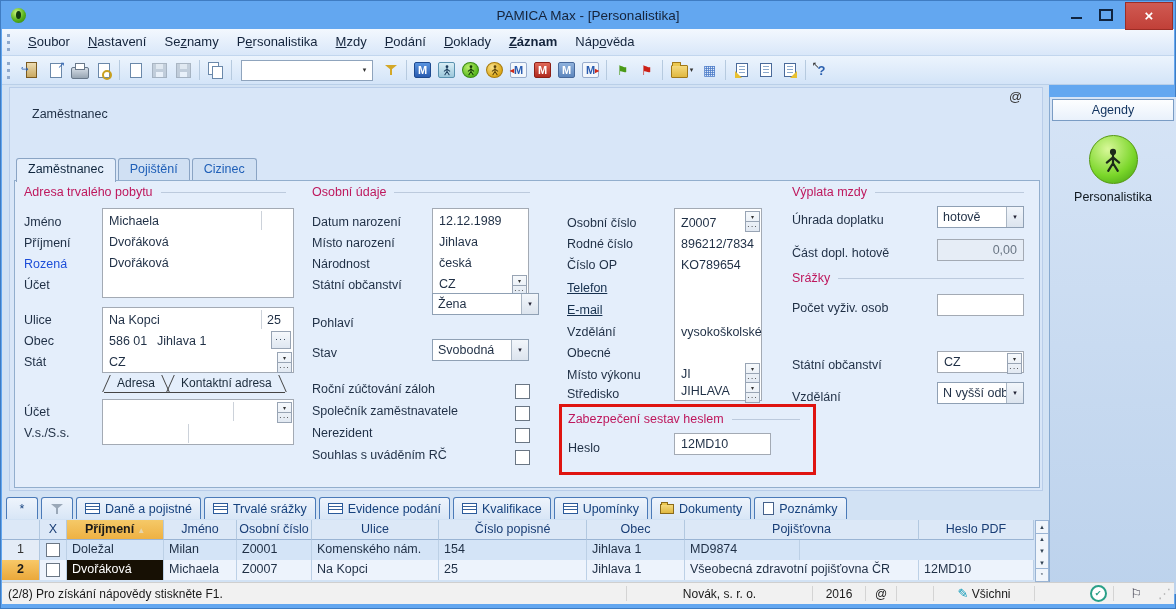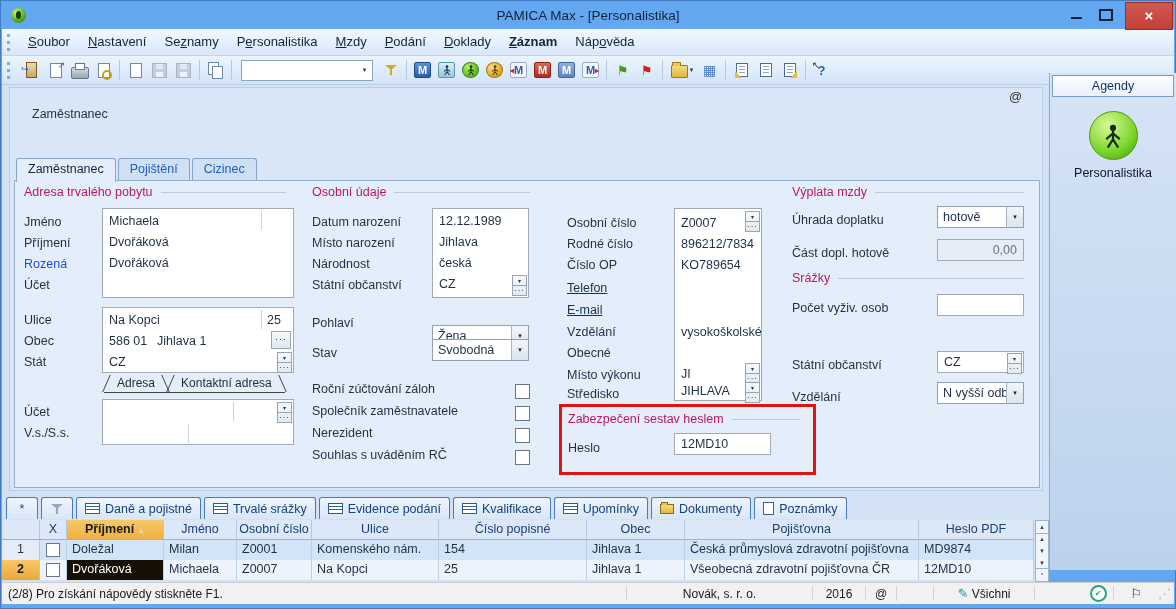--- a/index.html
+++ b/index.html
@@ -139,21 +139,21 @@
   .dcell{padding-left:5px;}
   .selcell{background:#171004;color:#fff;}
   .xcell{display:flex;align-items:center;justify-content:center;}
   .xcell i{width:12px;height:12px;background:#fff;border:1px solid #6a7684;}
   .row-a{background:#d4e4f7;} .row-b{background:#edf3fc;}
   #tnav{position:absolute;left:1033px;top:435px;width:14px;height:62px;display:flex;flex-direction:column;
     background:#f0f5fb;border:1px solid #9ab4d4;box-sizing:border-box;}
   #tnav b{flex:1;display:flex;align-items:center;justify-content:center;font-size:6px;color:#345;font-weight:normal;}
   #tnav b.tl{border-bottom:1px solid #9ab4d4;}
   
-  #sidebar{position:absolute;left:1048px;top:72px;width:127px;height:497px;
+  #sidebar{position:absolute;left:1048px;top:96px;width:127px;height:497px;
     background:linear-gradient(#d6e4f6,#bcd2ec);border-left:1px solid #88aad0;box-sizing:border-box;}
   #agendy-btn{margin:2px 2px 0 2px;height:20px;line-height:20px;text-align:center;color:#10325e;
     background:linear-gradient(#fdfeff,#e9f1fb);border:1px solid #7a9cc4;}
   #agenda-icon{margin:14px auto 6px auto;width:47px;height:47px;border-radius:50%;
     background:radial-gradient(circle at 38% 28%,#d9f89a,#7ad629 60%,#3f9a12);
     border:1px solid #55990f;display:flex;align-items:center;justify-content:center;}
   #agenda-label{text-align:center;color:#101820;}
   
   #statusbar{position:absolute;left:1px;right:1px;top:581px;height:22px;background:#f1f1f1;
     border-top:1px solid #cfcfcf;display:flex;align-items:center;font-size:12px;color:#1a1a1a;box-sizing:border-box;}
@@ -379,21 +379,21 @@
       <span class="bval" style="top:2px">12.12.1989</span>
       <span class="bval" style="top:23px">Jihlava</span>
       <span class="bval" style="top:44px">česká</span>
       <span class="bval" style="top:65px">CZ</span>
       <span class="mini" style="right:1px;top:66px">
           <b>▾</b>
           <b>···</b>
         </span>
     </div>
     <span class="flabel" style="left:310px;top:229px">Pohlaví</span>
-    <div class="combo" style="left:430px;top:240px;width:97px;height:22px">
+    <div class="combo" style="left:430px;top:208px;width:107px;height:22px">
       <span class="cval">Žena</span>
         <span class="carr">▾</span>
     </div>
     <span class="flabel" style="left:310px;top:259px">Stav</span>
     <div class="combo" style="left:430px;top:254px;width:97px;height:22px">
       <span class="cval">Svobodná</span>
         <span class="carr">▾</span>
     </div>
     <div id="chk-list">
         <div class="chkrow" style="top: 297px;"><span>Roční zúčtování záloh</span><span class="chk"></span></div>
@@ -523,21 +523,20 @@
             <div class="tcell rnum" style="width: 38px;">1</div>
             <div class="tcell xcell" style="width: 27px;">
               <i></i>
             </div>
             <div class="tcell dcell" style="width: 97px;">Doležal</div>
             <div class="tcell dcell" style="width: 73px;">Milan</div>
             <div class="tcell dcell" style="width: 75px;">Z0001</div>
             <div class="tcell dcell" style="width: 127px;">Komenského nám.</div>
             <div class="tcell dcell" style="width: 148px;">154</div>
             <div class="tcell dcell" style="width: 98px;">Jihlava 1</div>
-            <div class="tcell dcell" style="width: 234px;">Česká průmyslová zdravotní pojišťovna</div>
             <div class="tcell dcell" style="width: 115px;">MD9874</div>
           </div>
           <div class="trow row-b">
             <div class="tcell rnumsel" style="width: 38px;">2</div>
             <div class="tcell xcell" style="width: 27px;">
               <i></i>
             </div>
             <div class="tcell dcell selcell" style="width: 97px;">Dvořáková</div>
             <div class="tcell dcell" style="width: 73px;">Michaela</div>
             <div class="tcell dcell" style="width: 75px;">Z0007</div>

